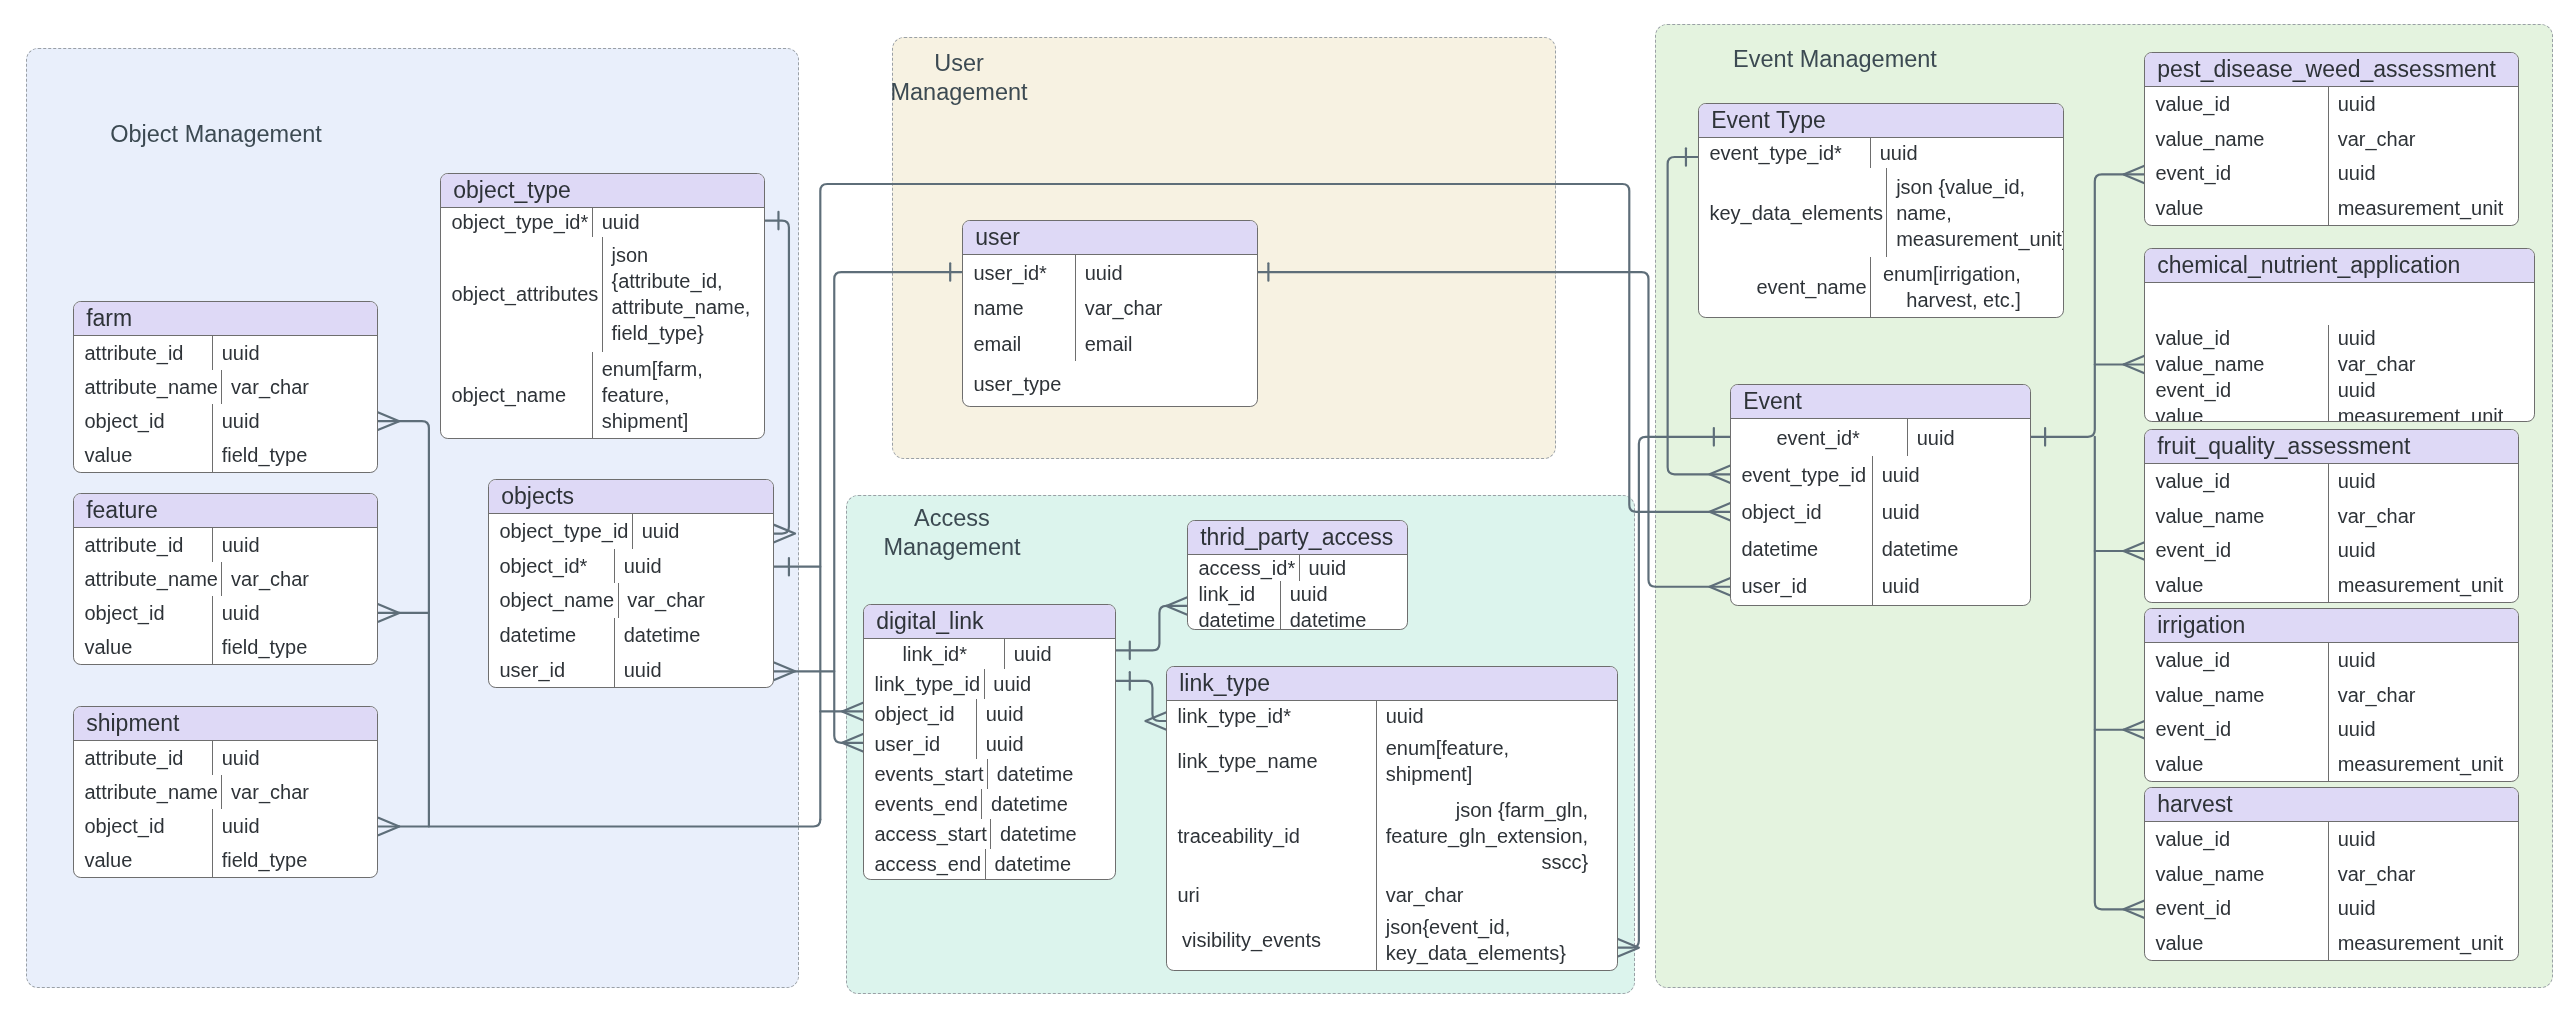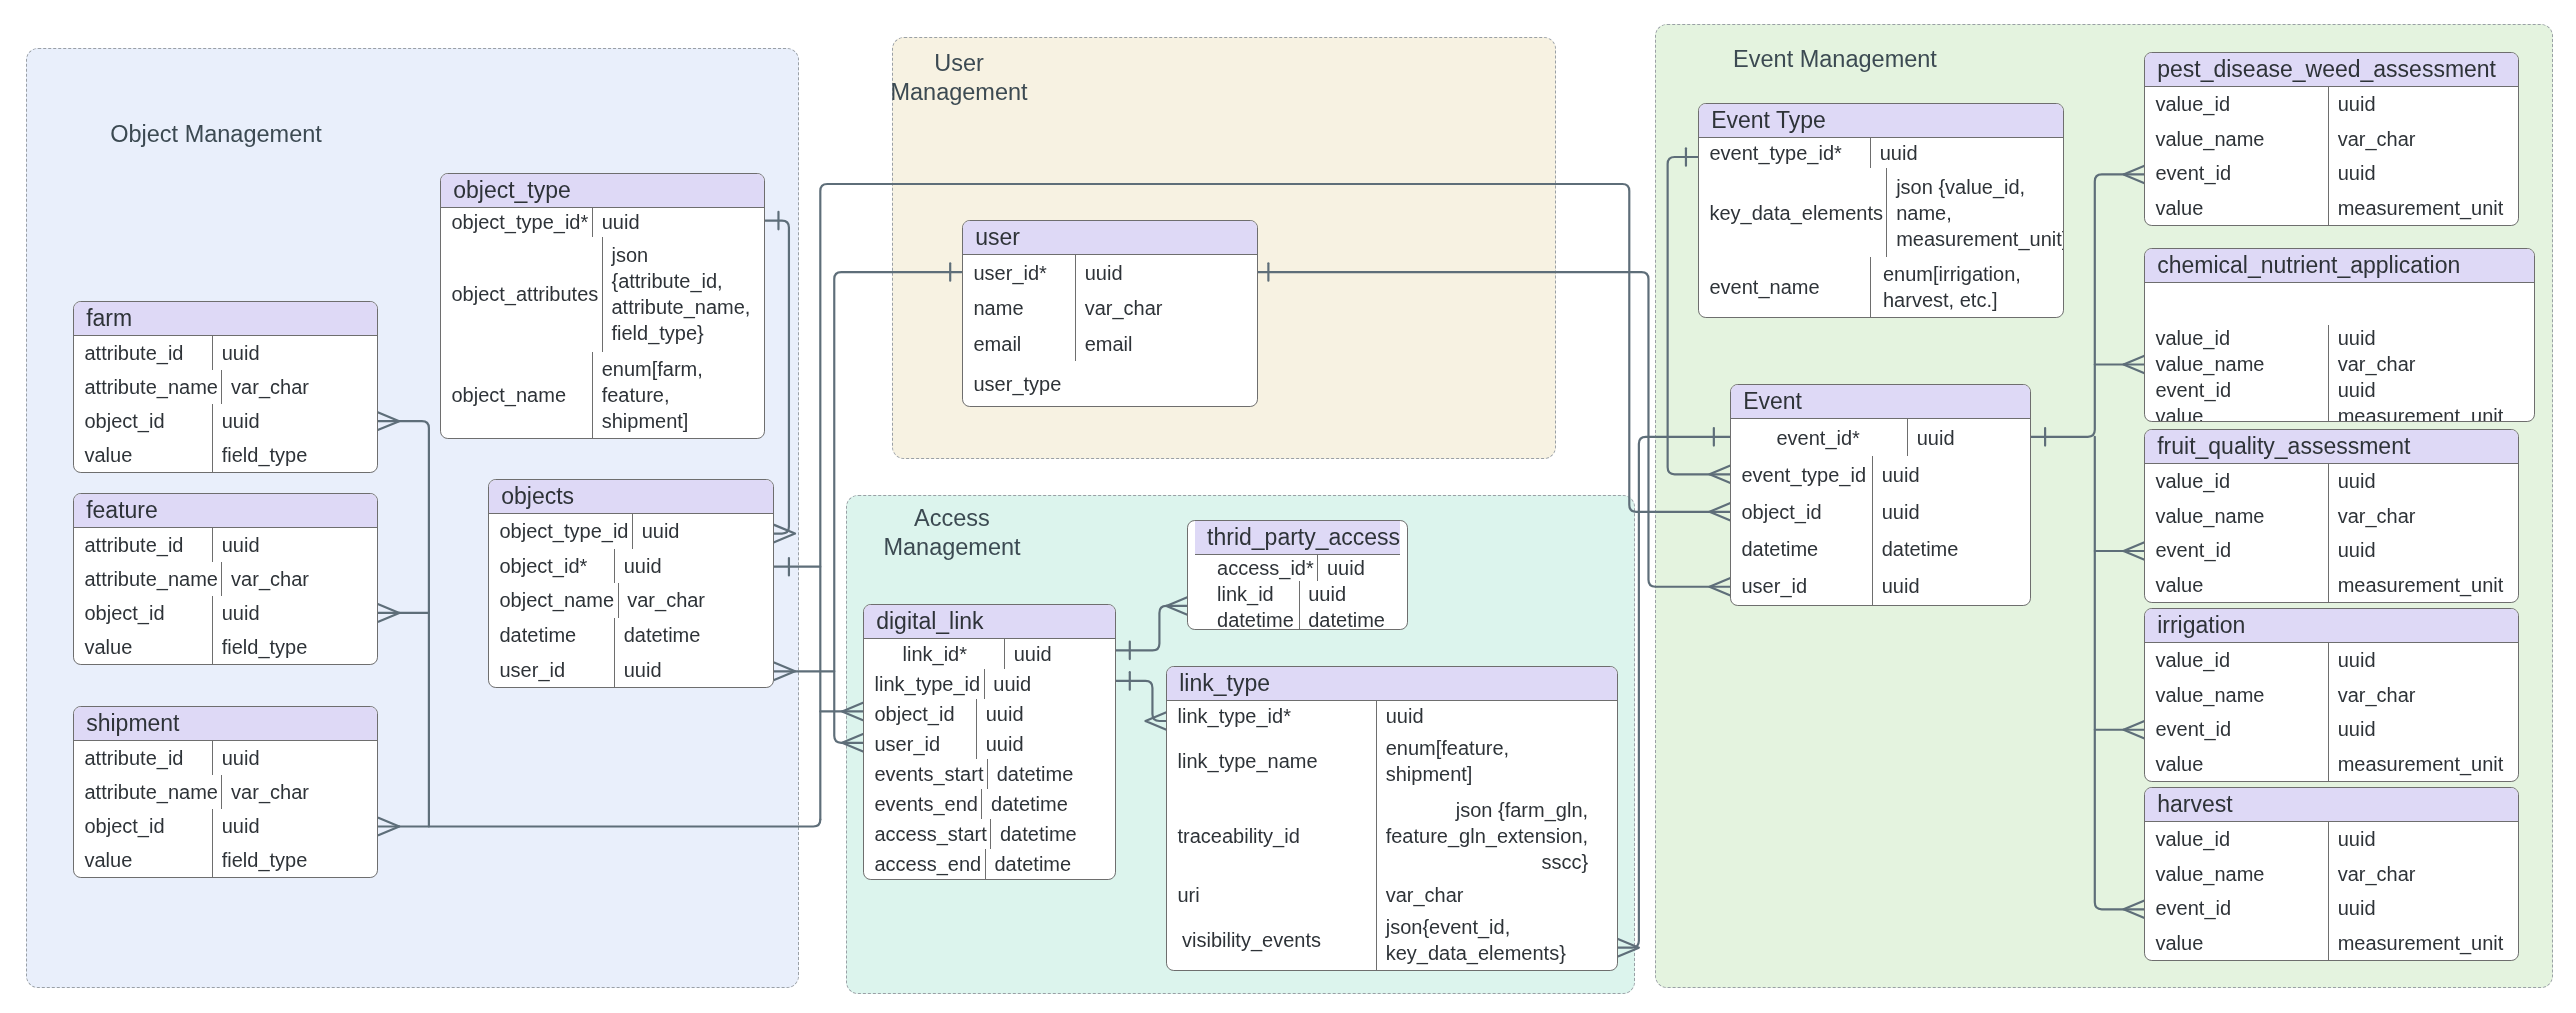--- a/index.html
+++ b/index.html
@@ -245,21 +245,21 @@
           <div class="trow" style="flex-grow: 1;">
             <div class="cell cell-name" style="flex: 0 0 112px;">access_start</div>
             <div class="cell cell-type" style="flex: 1 1 auto;">datetime</div>
           </div>
           <div class="trow" style="flex-grow: 1;">
             <div class="cell cell-name" style="flex: 0 0 112px;">access_end</div>
             <div class="cell cell-type" style="flex: 1 1 auto;">datetime</div>
           </div>
         </div>
       </div>
-      <div class="table" style="left: 1187px; top: 520px; width: 221px; height: 110px; align-items: center;">
+      <div class="table" style="left: 1187px; top: 520px; width: 221px; height: 110px;">
         <div class="table-header">thrid_party_access</div>
         <div class="table-body">
           <div class="trow" style="flex-grow: 1;">
             <div class="cell cell-name" style="flex: 0 0 92px;">access_id*</div>
             <div class="cell cell-type" style="flex: 1 1 auto;">uuid</div>
           </div>
           <div class="trow" style="flex-grow: 1;">
             <div class="cell cell-name" style="flex: 0 0 92px;">link_id</div>
             <div class="cell cell-type" style="flex: 1 1 auto;">uuid</div>
           </div>
@@ -304,21 +304,21 @@
           <div class="trow" style="flex-grow: 1;">
             <div class="cell cell-name" style="flex: 0 0 171px;">event_type_id*</div>
             <div class="cell cell-type" style="flex: 1 1 auto;">uuid</div>
           </div>
           <div class="trow" style="flex-grow: 3;">
             <div class="cell cell-name" style="flex: 0 0 171px;">key_data_elements</div>
             <div class="cell cell-type" style="flex: 1 1 auto;">json {value_id,
 name,
 measurement_unit}</div>
           </div>
-          <div class="trow" style="flex-grow: 2;">
+          <div class="trow" style="flex-grow: 2; text-align: right;">
             <div class="cell cell-name" style="flex: 0 0 171px;">event_name</div>
             <div class="cell cell-type" style="flex: 1 1 auto; padding-left: 12px;">enum[irrigation,
 harvest, etc.]</div>
           </div>
         </div>
       </div>
       <div class="table" style="left: 1730px; top: 384px; width: 301px; height: 222px;">
         <div class="table-header">Event</div>
         <div class="table-body">
           <div class="trow" style="flex-grow: 1; margin-left: 35px;">

